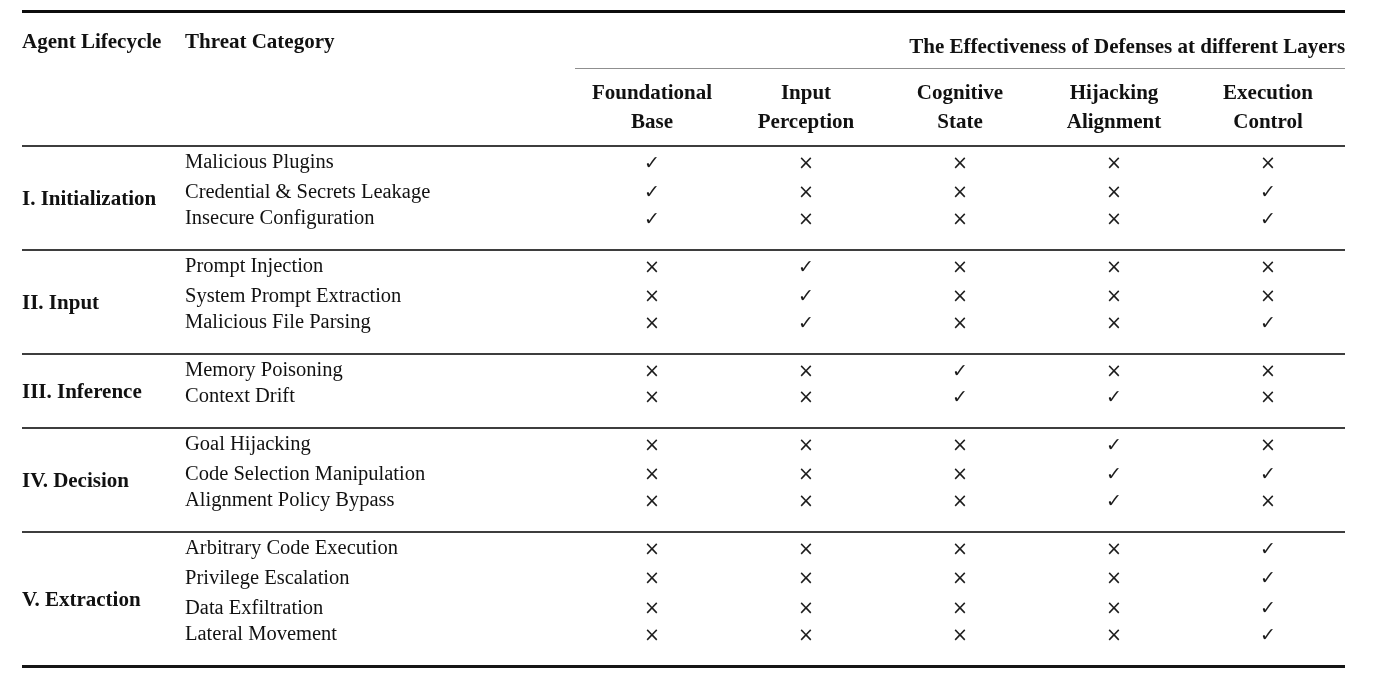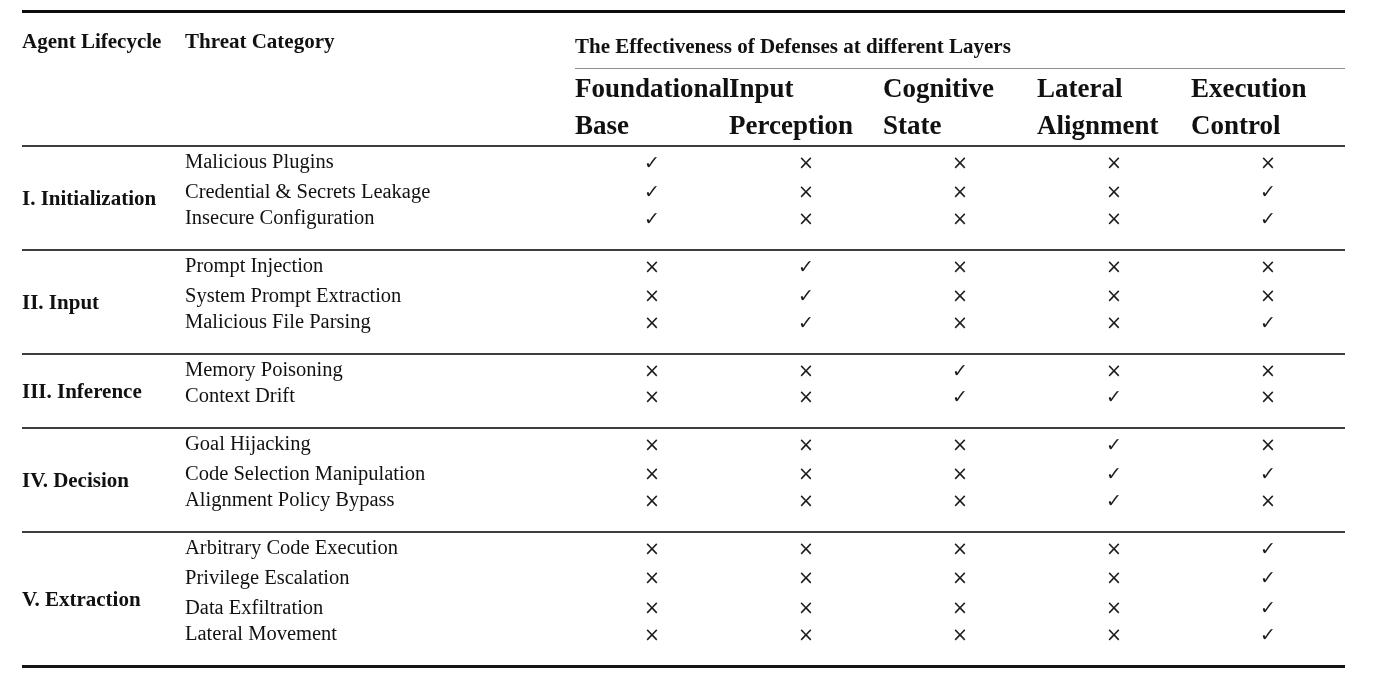--- a/index.html
+++ b/index.html
@@ -31,31 +31,31 @@
     vertical-align: top;
     padding-top: 16px;
     font-size: 21px;
     font-weight: bold;
     white-space: nowrap;
   }
   th.span-th {
     height: 46px;
     vertical-align: bottom;
     padding-bottom: 9px;
-    text-align: left;
+    text-align: right;
     font-size: 21px;
     font-weight: bold;
     border-bottom: 1.5px solid #8f8f8f;
     white-space: nowrap;
   }
   th.layer-th {
     height: 76px;
     vertical-align: middle;
-    text-align: left;
-    font-size: 27px;
+    text-align: center;
+    font-size: 21px;
     font-weight: bold;
     line-height: 1.38;
   }
   td.lifecycle {
     font-weight: bold;
     font-size: 21px;
     text-align: left;
     vertical-align: middle;
     white-space: nowrap;
   }
@@ -93,21 +93,21 @@
     <thead>
       <tr>
         <th class="corner-th" rowspan="2">Agent Lifecycle</th>
         <th class="corner-th" rowspan="2">Threat Category</th>
         <th class="span-th" colspan="5">The Effectiveness of Defenses at different Layers</th>
       </tr>
       <tr>
         <th class="layer-th"><span>Foundational</span><br><span>Base</span></th>
         <th class="layer-th"><span>Input</span><br><span>Perception</span></th>
         <th class="layer-th"><span>Cognitive</span><br><span>State</span></th>
-        <th class="layer-th"><span>Lateral</span><br><span>Alignment</span></th>
+        <th class="layer-th"><span>Hijacking</span><br><span>Alignment</span></th>
         <th class="layer-th"><span>Execution</span><br><span>Control</span></th>
       </tr>
     </thead>
   <tbody>
         <tr>
           <td class="lifecycle" rowspan="3">I. Initialization</td>
           <td class="threat">Malicious Plugins</td>
           <td class="mark">✓</td>
           <td class="mark">×</td>
           <td class="mark">×</td>

